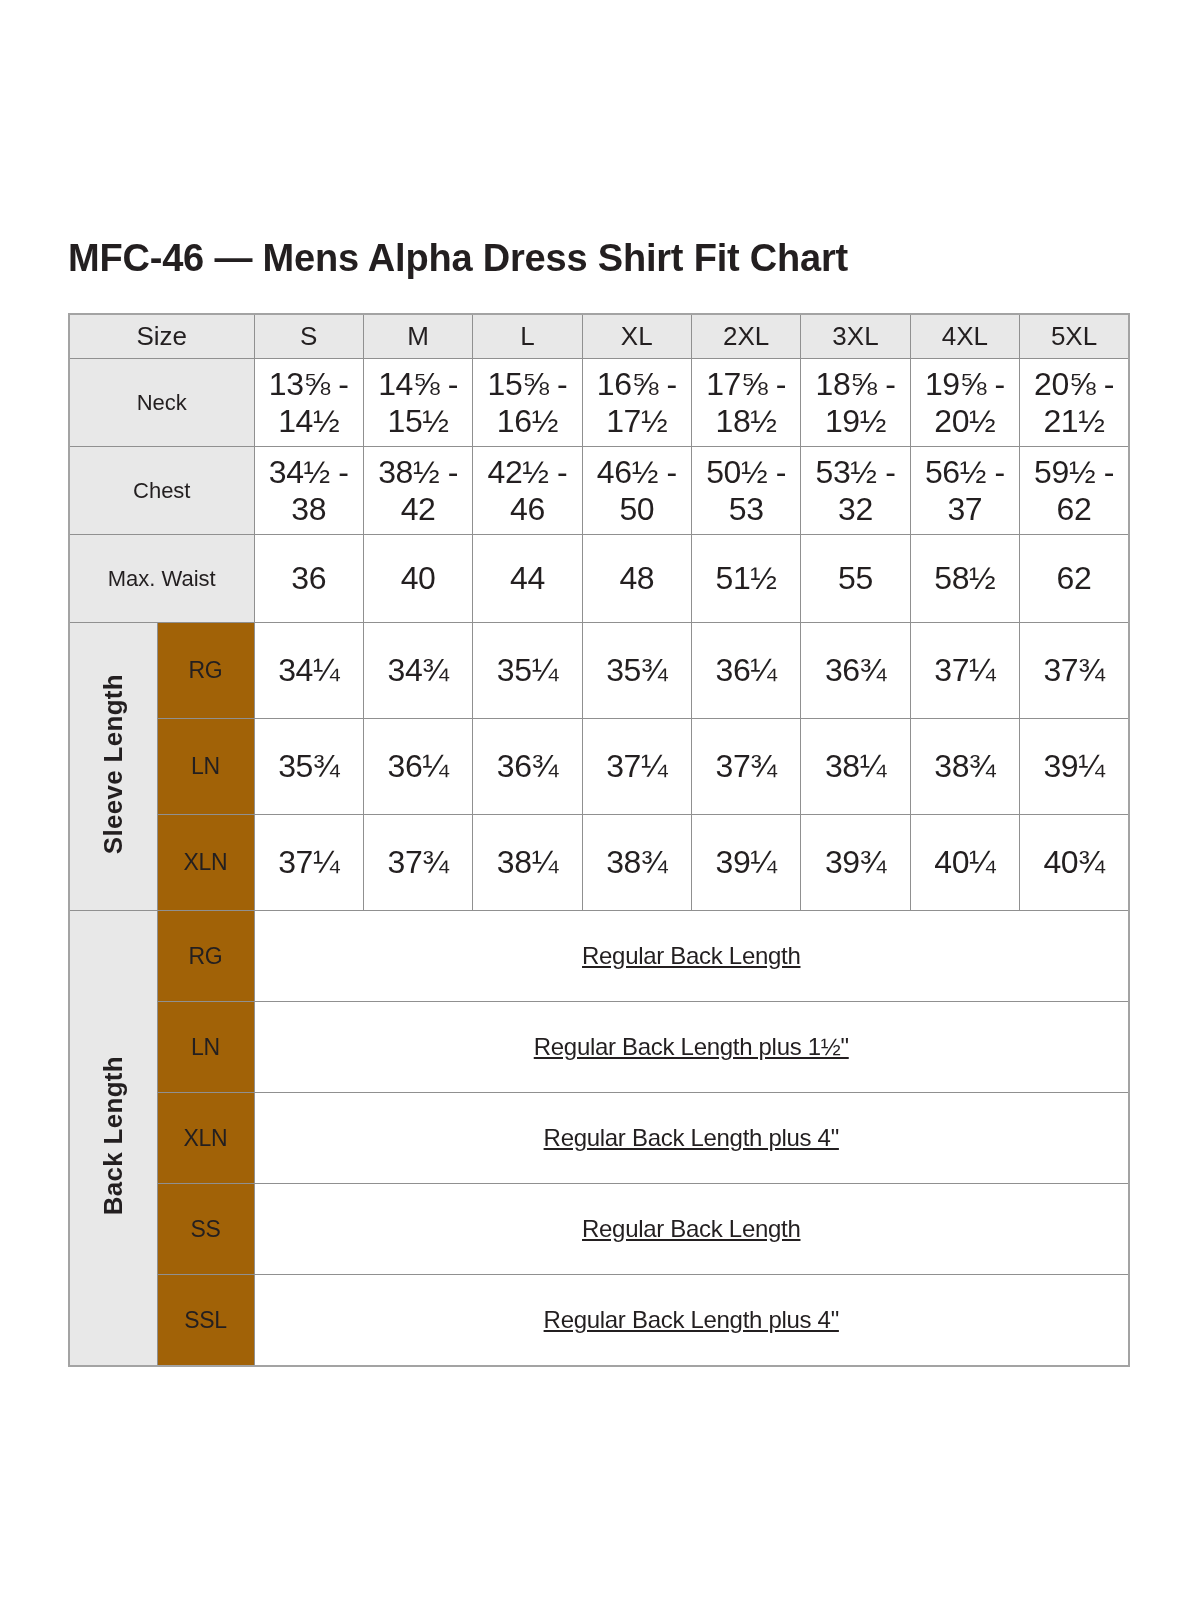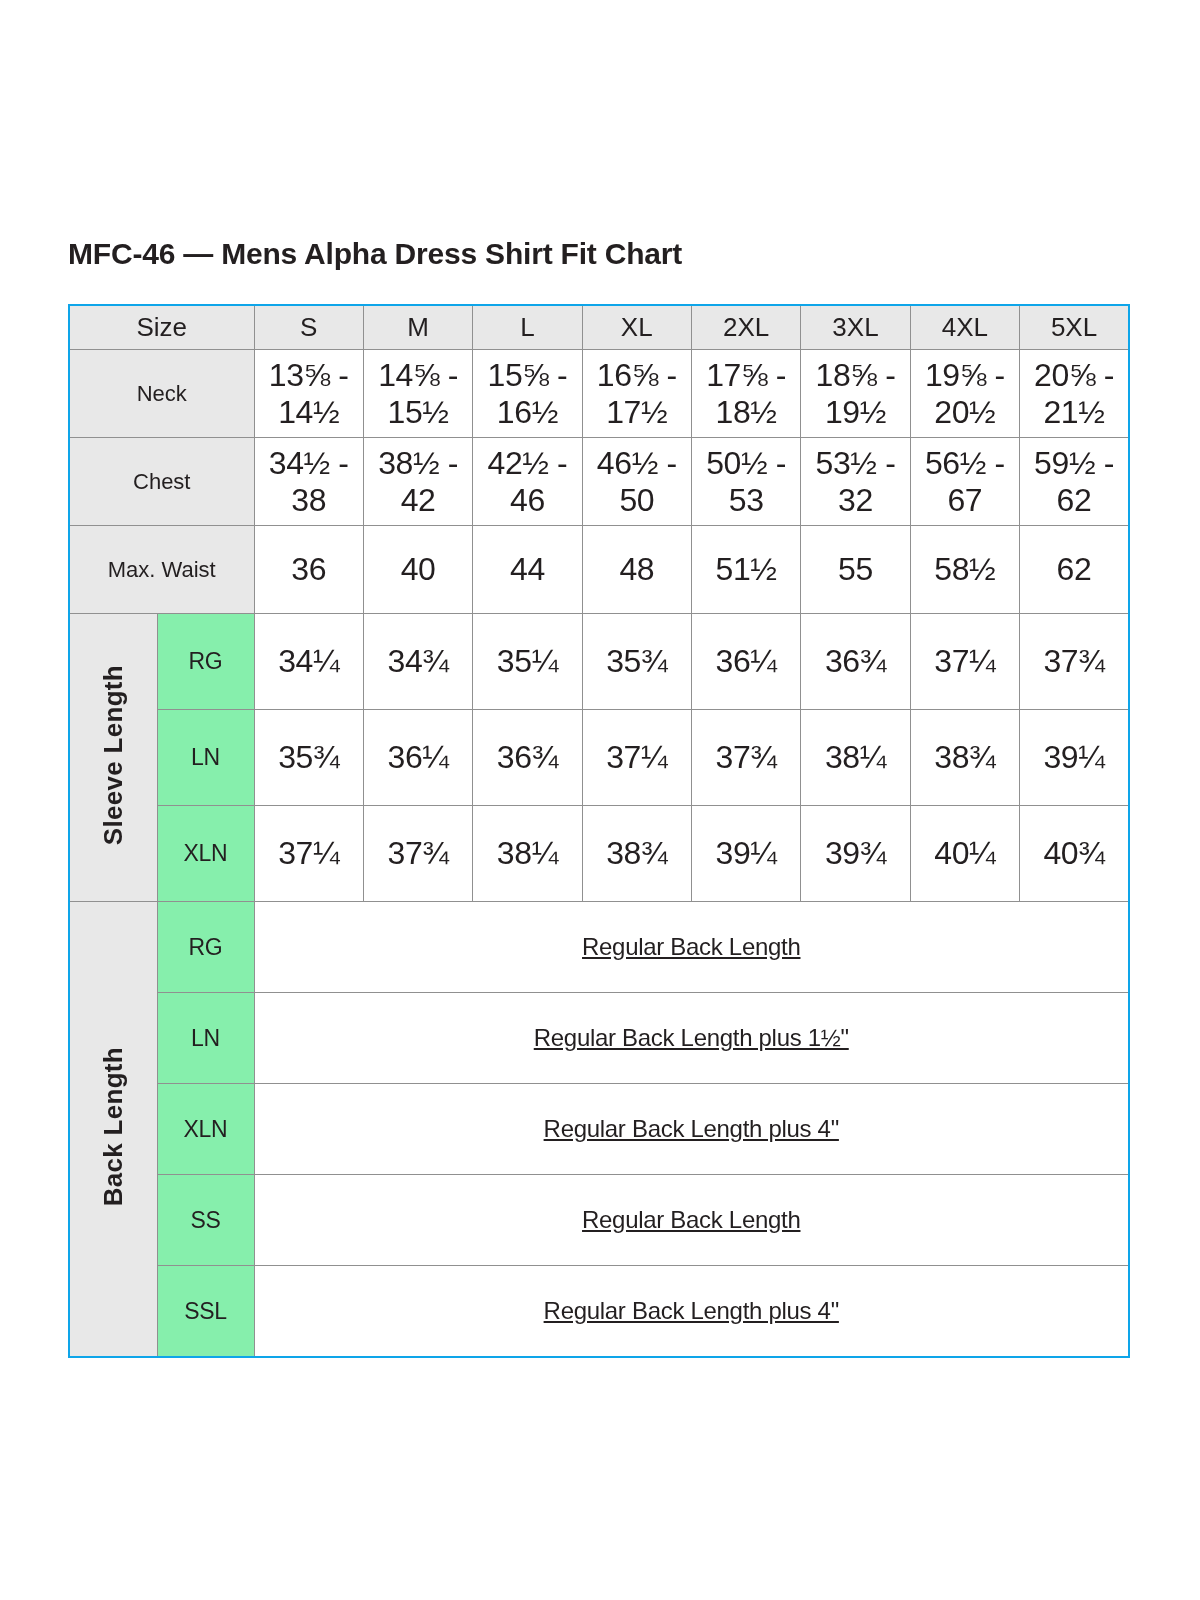--- a/index.html
+++ b/index.html
@@ -11,40 +11,40 @@
   }
   body {
     width: 1200px;
     height: 1600px;
     overflow: hidden;
   }
   .page {
     padding: 237px 0 0 68px;
   }
   .chart-title {
-    font-size: 30px;
+    font-size: 38px;
     font-weight: bold;
     letter-spacing: -0.2px;
     margin: 0 0 33px 0;
   }
   table.fit-chart {
     border-collapse: collapse;
     table-layout: fixed;
     width: 1062px;
-    border: 2px solid #0ea5e9;
+    border: 2px solid #a3a3a3;
   }
   .fit-chart th, .fit-chart td {
     border: 1.5px solid #909090;
     padding: 0;
     text-align: center;
     vertical-align: middle;
     font-weight: normal;
   }
   .gray { background: #e8e8e8; }
-  .white { background: #86efac; margin-top: 16px; }
+  .white { background: #a16207; margin-top: 16px; }
 
   tr.r-header th  { height: 43px; }
   tr.r-measure th, tr.r-measure td { height: 87px; }
   tr.r-sleeve th,  tr.r-sleeve td  { height: 95px; }
   tr.r-back th,    tr.r-back td    { height: 90px; }
 
   .hdr-lbl {
     font-size: 26px;
     font-weight: bold;
   }
@@ -122,21 +122,21 @@
     </tr>
 
     <tr class="r-measure">
       <th colspan="2" class="gray row-lbl">Chest</th>
       <td class="val">34½ - 38</td>
       <td class="val">38½ - 42</td>
       <td class="val">42½ - 46</td>
       <td class="val">46½ - 50</td>
       <td class="val">50½ - 53</td>
       <td class="val">53½ - 32</td>
-      <td class="val">56½ - 67</td>
+      <td class="val">56½ - 37</td>
       <td class="val">59½ - 62</td>
     </tr>
 
     <tr class="r-measure">
       <th colspan="2" class="gray row-lbl">Max. Waist</th>
       <td class="val">36</td>
       <td class="val">40</td>
       <td class="val">44</td>
       <td class="val">48</td>
       <td class="val">51½</td>

